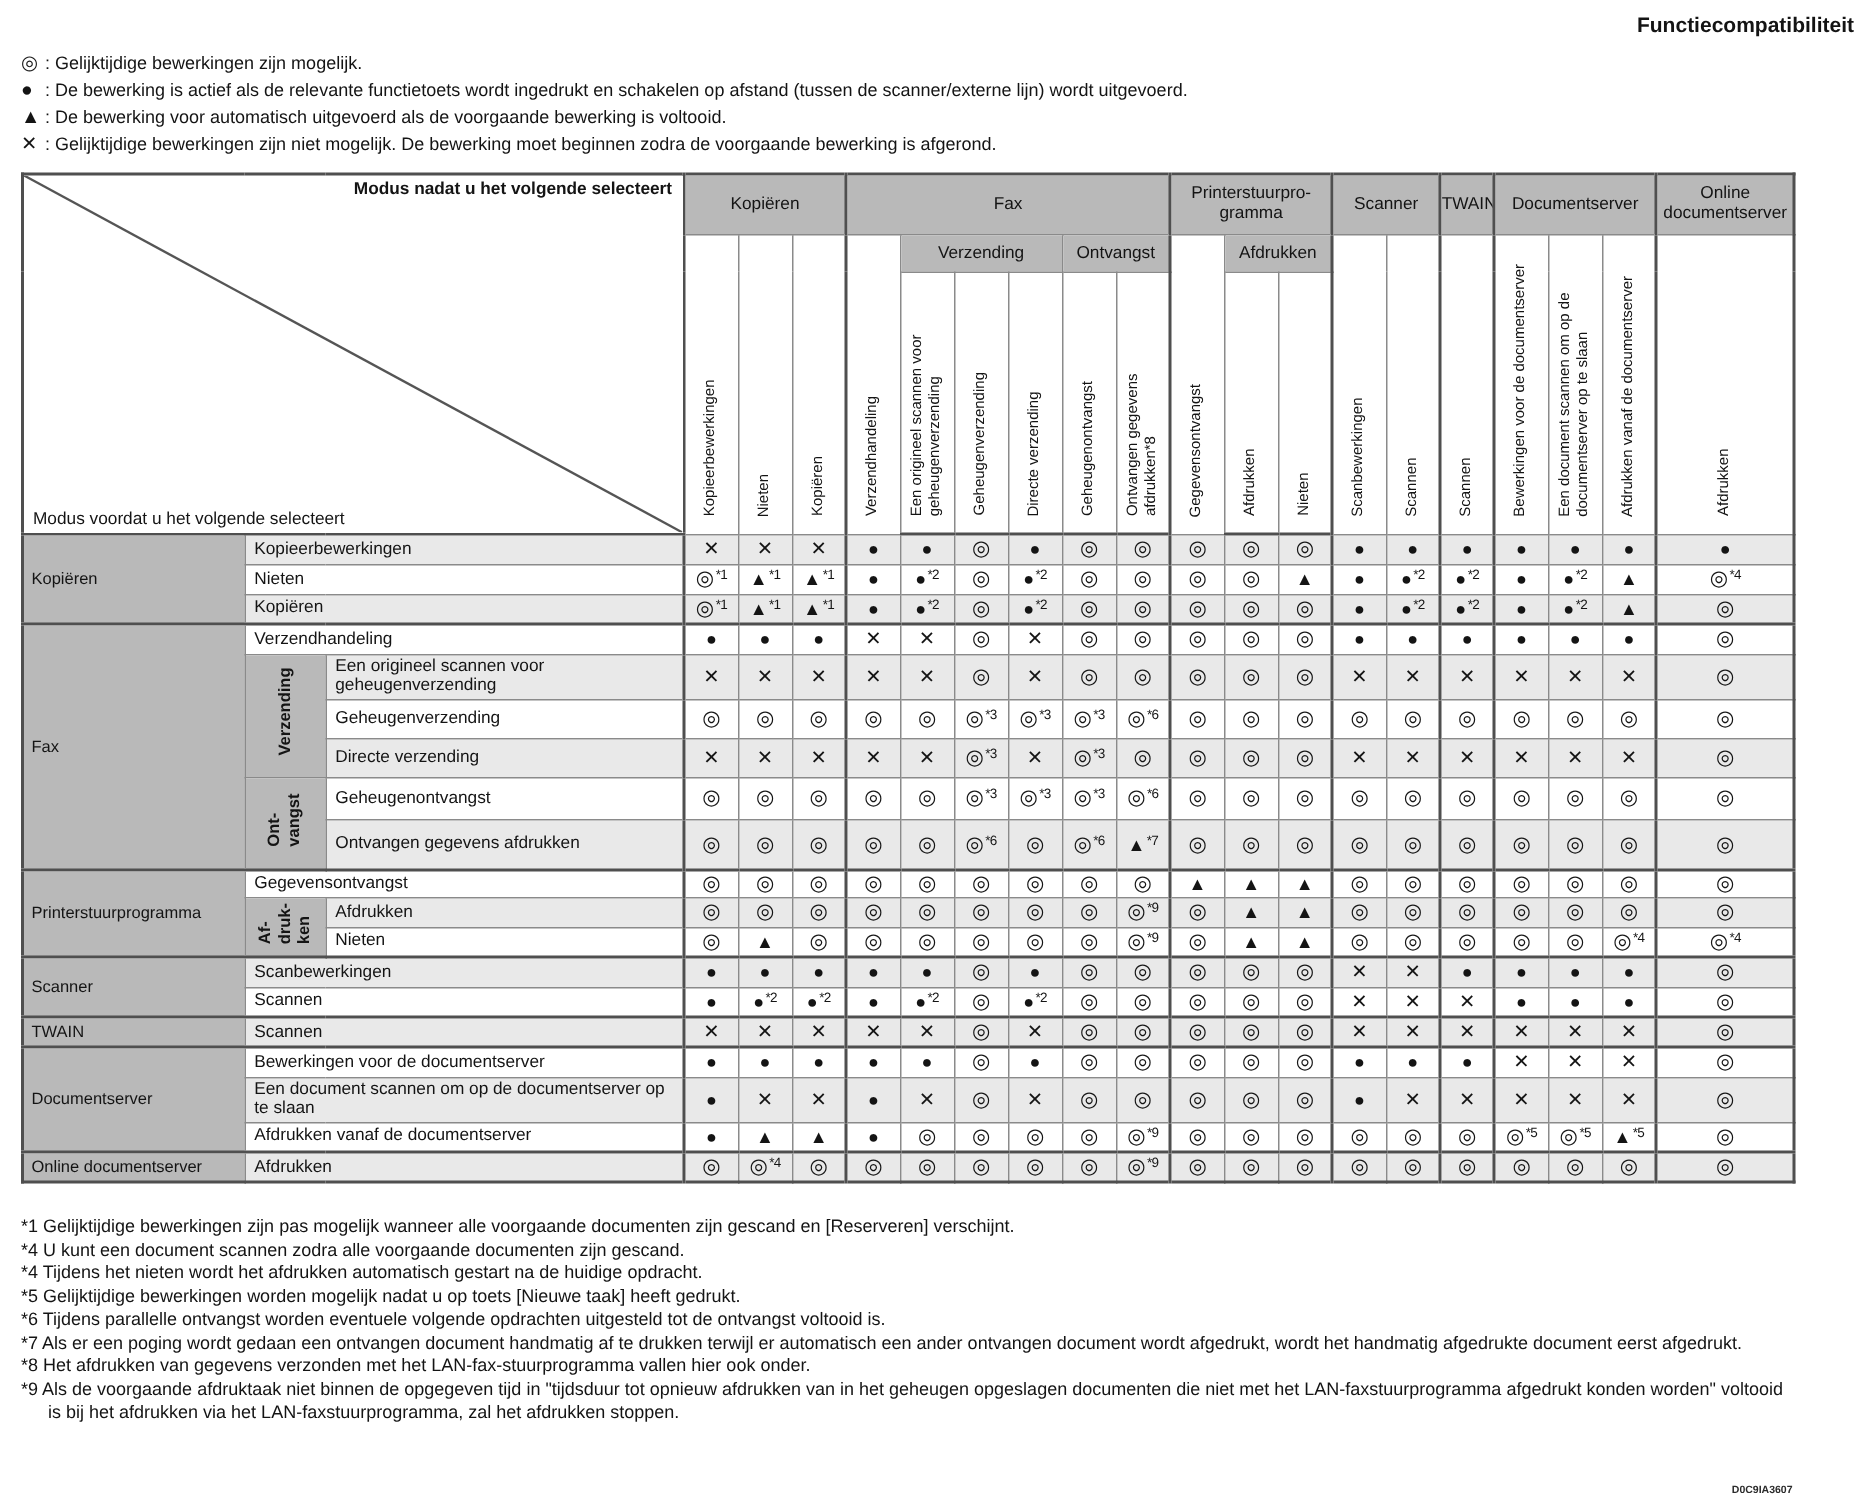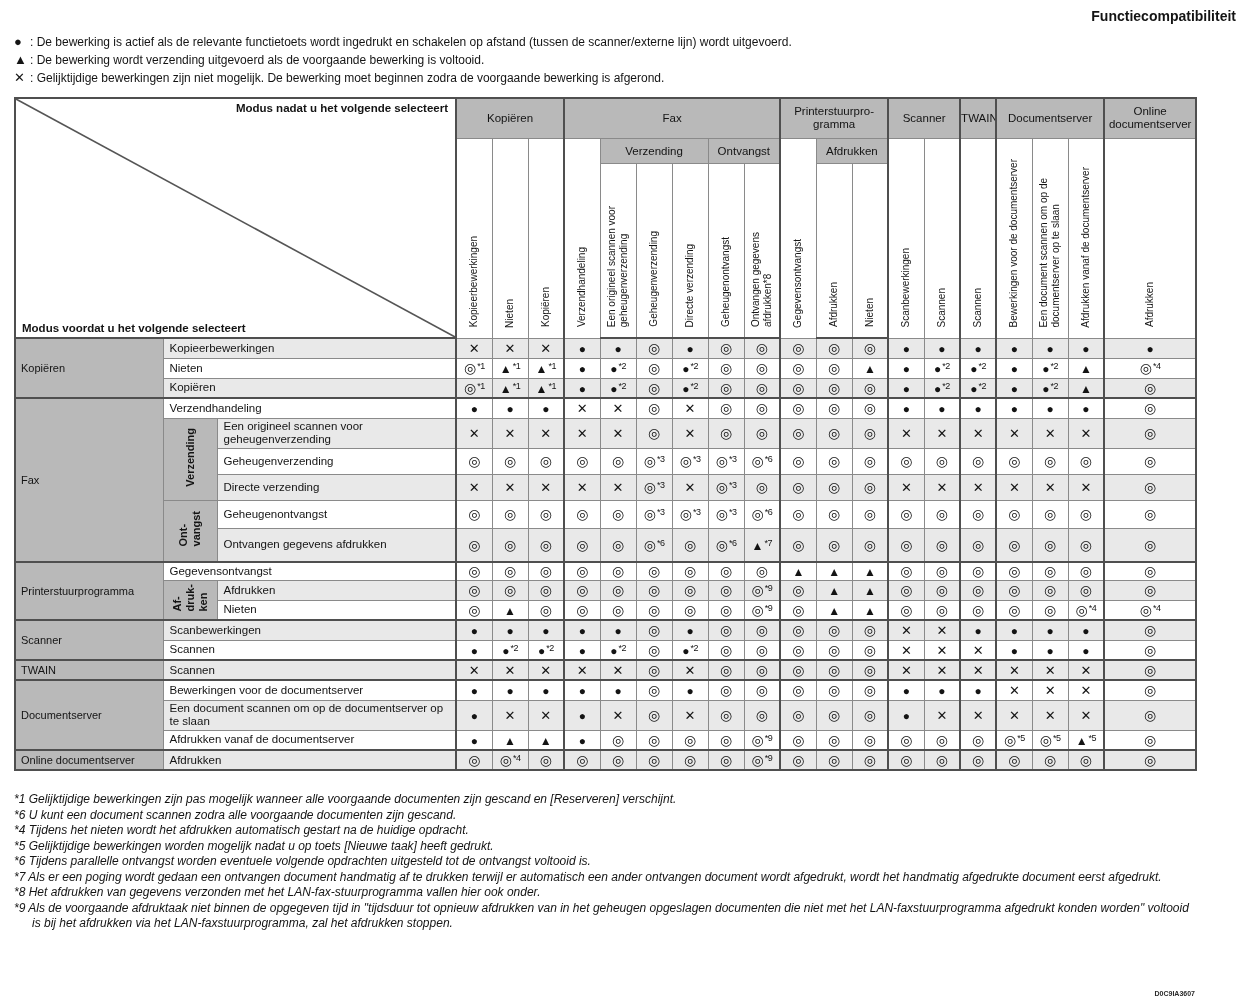--- a/index.html
+++ b/index.html
@@ -16,21 +16,21 @@
                  border:2px solid #4f4f4f; }
   table.compat td, table.compat th { border:1px solid #8a8a8a; overflow:hidden; font-weight:normal; }
 
   .thickL { border-left:2px solid #4f4f4f !important; }
   .thickT { border-top:2px solid #4f4f4f !important; }
   thead tr.hr3 th { border-bottom:2px solid #4f4f4f; }
 
   .corner { position:relative; background:#fff; border-bottom:2px solid #4f4f4f !important; }
   .corner svg { position:absolute; left:0; top:0; width:100%; height:100%; }
   .c-top { position:absolute; top:3px; right:7px; font-size:11.5px; font-weight:bold; }
-  .c-bot { position:absolute; bottom:3px; left:6px; font-size:11.5px; font-weight:bold; }
+  .c-bot { position:absolute; bottom:3px; left:6px; font-size:11.5px; font-weight:normal; }
 
   .ghead { background:#b9b9b9; font-size:11.5px; font-weight:bold; text-align:center;
            vertical-align:middle; white-space:pre-line; line-height:13px; }
   .subhead { background:#b9b9b9; font-size:11.5px; font-weight:bold; text-align:center; vertical-align:middle; }
   .vlabel { background:#fff; vertical-align:bottom; text-align:center; padding:4px 0 6px 0; }
   .vtext { display:inline-block; writing-mode:vertical-rl; transform:rotate(180deg);
            white-space:pre-line; font-size:10px; line-height:12px; text-align:left; }
 
   .rowgroup { background:#b9b9b9; font-size:11px; font-weight:bold; vertical-align:middle;
               padding-left:5px; white-space:nowrap; }
@@ -39,35 +39,36 @@
   .rowlabel { background:#fff; font-size:11.5px; vertical-align:middle; padding:1px 4px 1px 6px; line-height:13px; }
   .cell { background:#fff; text-align:center; vertical-align:middle; line-height:1; white-space:nowrap; }
   .shade { background:#e9e9e9 !important; }
 
   .s-do  { font-size:14px; }
   .s-dot { font-size:12px; }
   .s-tri { font-size:12px; }
   .s-x   { font-size:13px; }
   .fn { font-size:9px; position:relative; top:-4px; margin-left:1px; letter-spacing:-0.5px; }
 
-  .footnotes { margin-top:21px; width:1181px;font-style:italic; }
+  .footnotes { margin-top:21px; width:1181px; }
   .footnote { font-size:12px; line-height:15.5px; padding-left:18px; text-indent:-18px; }
 
   .doc-id { position:absolute; right:41px; bottom:8px; font-size:7px; font-weight:bold; color:#2b2b2b; }
 </style>
 </head>
 <body>
 
 <div class="page">
 
   <div class="title">Functiecompatibiliteit</div>
 
   <div>
+    <div class="legend-line"><span class="lg-sym">◎</span><span class="lg-txt">: Gelijktijdige bewerkingen zijn mogelijk.</span></div>
     <div class="legend-line"><span class="lg-sym">●</span><span class="lg-txt">: De bewerking is actief als de relevante functietoets wordt ingedrukt en schakelen op afstand (tussen de scanner/externe lijn) wordt uitgevoerd.</span></div>
-    <div class="legend-line"><span class="lg-sym">▲</span><span class="lg-txt">: De bewerking wordt verzending uitgevoerd als de voorgaande bewerking is voltooid.</span></div>
+    <div class="legend-line"><span class="lg-sym">▲</span><span class="lg-txt">: De bewerking voor automatisch uitgevoerd als de voorgaande bewerking is voltooid.</span></div>
     <div class="legend-line"><span class="lg-sym">✕</span><span class="lg-txt">: Gelijktijdige bewerkingen zijn niet mogelijk. De bewerking moet beginnen zodra de voorgaande bewerking is afgerond.</span></div>
   </div>
 
   <table class="compat">
       <colgroup>
         <col style="width: 148px;">
         <col style="width: 54px;">
         <col style="width: 239px;">
         <col style="width: 36px;">
         <col style="width: 36px;">
@@ -568,21 +569,21 @@
           <td class="cell shade thickT thickL"><span class="s-do">◎</span></td>
           <td class="cell shade thickT"><span class="s-do">◎</span></td>
           <td class="cell shade thickT"><span class="s-do">◎</span></td>
           <td class="cell shade thickT thickL"><span class="s-do">◎</span></td>
         </tr>
       </tbody>
     </table>
 
   <div class="footnotes">
     <div class="footnote">*1 Gelijktijdige bewerkingen zijn pas mogelijk wanneer alle voorgaande documenten zijn gescand en [Reserveren] verschijnt.</div>
-    <div class="footnote">*6 U kunt een document scannen zodra alle voorgaande documenten zijn gescand.</div>
+    <div class="footnote">*4 U kunt een document scannen zodra alle voorgaande documenten zijn gescand.</div>
     <div class="footnote">*4 Tijdens het nieten wordt het afdrukken automatisch gestart na de huidige opdracht.</div>
     <div class="footnote">*5 Gelijktijdige bewerkingen worden mogelijk nadat u op toets [Nieuwe taak] heeft gedrukt.</div>
     <div class="footnote">*6 Tijdens parallelle ontvangst worden eventuele volgende opdrachten uitgesteld tot de ontvangst voltooid is.</div>
     <div class="footnote">*7 Als er een poging wordt gedaan een ontvangen document handmatig af te drukken terwijl er automatisch een ander ontvangen document wordt afgedrukt, wordt het handmatig afgedrukte document eerst afgedrukt.</div>
     <div class="footnote">*8 Het afdrukken van gegevens verzonden met het LAN-fax-stuurprogramma vallen hier ook onder.</div>
     <div class="footnote">*9 Als de voorgaande afdruktaak niet binnen de opgegeven tijd in "tijdsduur tot opnieuw afdrukken van in het geheugen opgeslagen documenten die niet met het LAN-faxstuurprogramma afgedrukt konden worden" voltooid is bij het afdrukken via het LAN-faxstuurprogramma, zal het afdrukken stoppen.</div>
   </div>
 
   <div class="doc-id">D0C9IA3607</div>
 </div>

